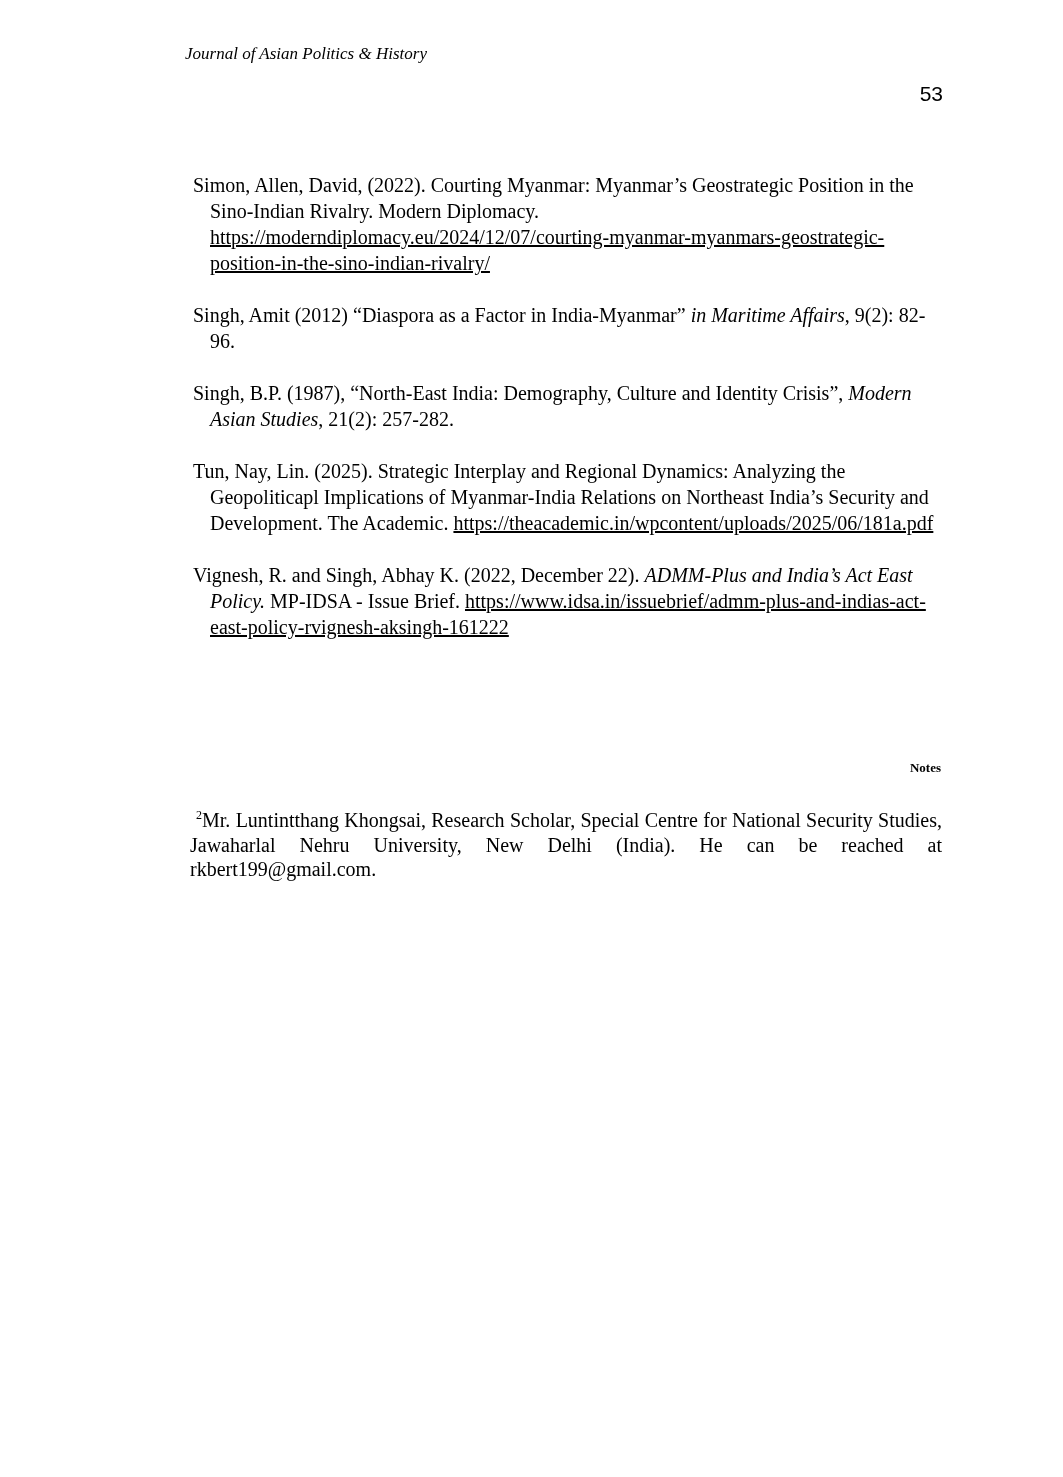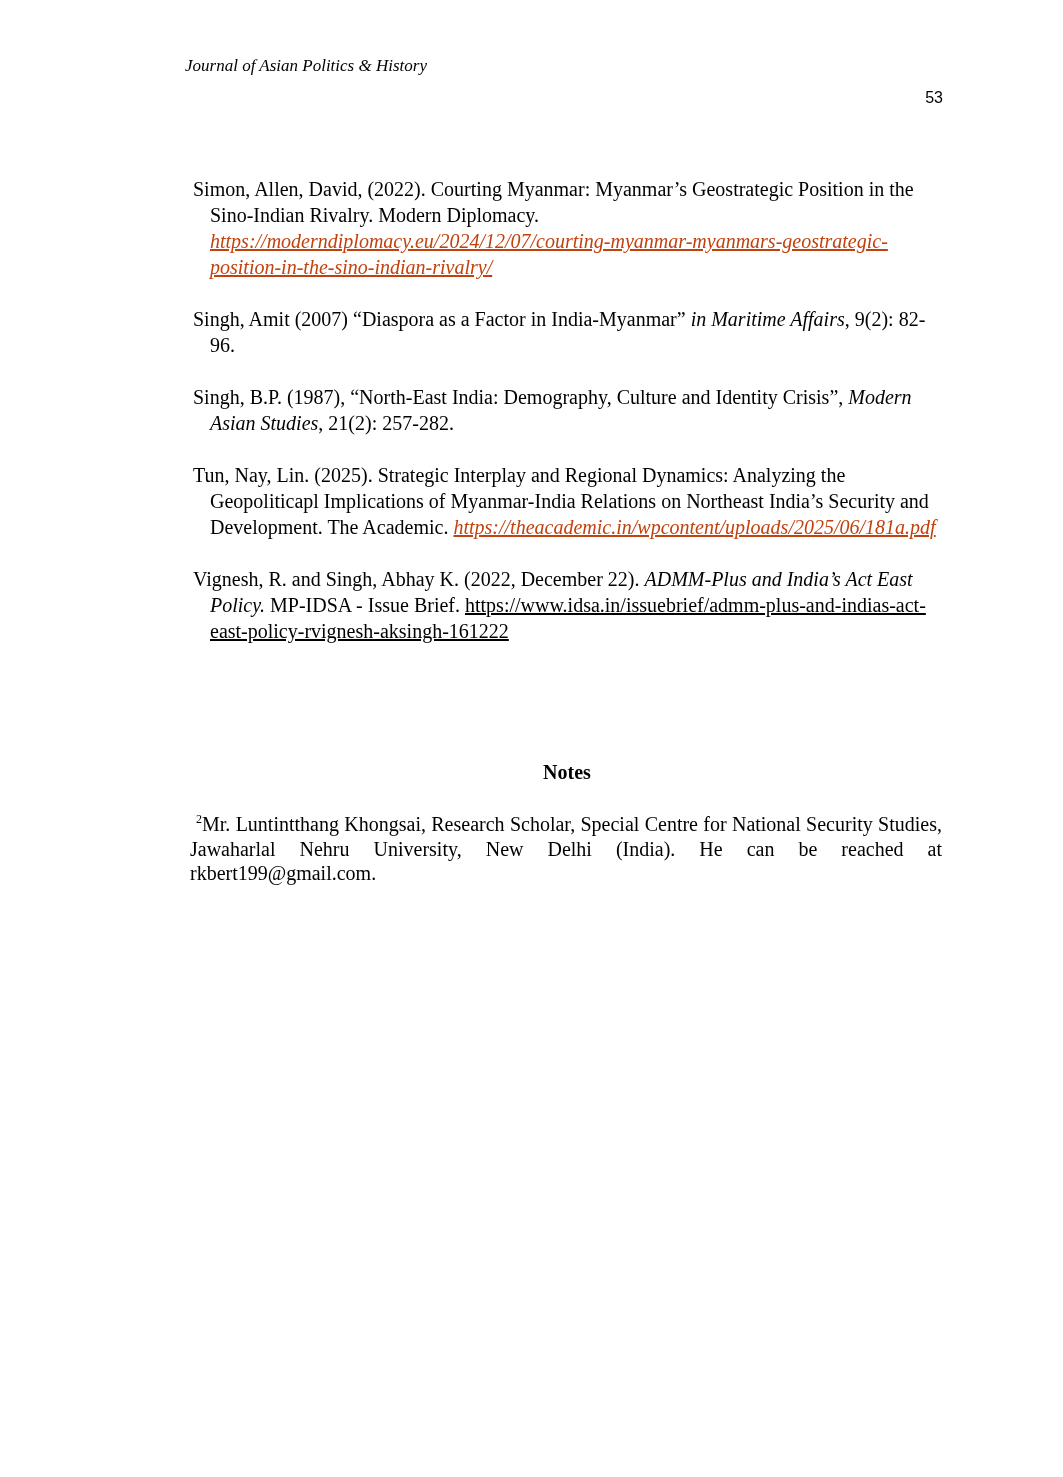--- a/index.html
+++ b/index.html
@@ -9,65 +9,64 @@
   }
   body {
     width: 1063px;
     height: 1477px;
     position: relative;
     font-family: "Liberation Serif", serif;
     color: #000000;
     overflow: hidden;
   }
   .page-header {
-    padding-top: 56px;
+    padding-top: 44px;
     margin-left: 185px;
     margin-right: 120px;
   }
   .journal-title {
     font-style: italic;
     font-size: 17px;
     line-height: 20px;
   }
   .page-number {
     text-align: right;
     font-family: "Liberation Sans", sans-serif;
-    font-size: 16px;
+    font-size: 21px;
     line-height: 24px;
-    margin-top: 10px;
+    margin-top: 18px;
   }
   .references {
     margin-left: 193px;
     width: 748px;
     margin-top: 66px;
     font-size: 20px;
     line-height: 26px;
   }
   .ref {
     margin: 0 0 26px 0;
     padding-left: 17px;
     text-indent: -17px;
   }
   .ital { font-style: italic; }
   .url {
     text-decoration: underline;
     color: #000000;
   }
   .url-ital {
-    font-style: italic;
     text-decoration: underline;
-    color: #c2410c;
+    color: #000000;
   }
   .notes-heading {
     margin-left: 193px;
     width: 748px;
     margin-top: 116px;
-    text-align: center;
+    text-align: right;
     font-weight: bold;
-    font-size: 20px;
+    font-size: 13px;
     line-height: 24px;
   }
   .footnotes {
     margin-left: 190px;
     width: 752px;
     margin-top: 28px;
     font-size: 20px;
     line-height: 24.5px;
     text-align: justify;
     overflow-wrap: break-word;
@@ -89,21 +88,21 @@
 <div class="page-header">
   <div class="journal-title">Journal of Asian Politics &amp; History</div>
   <div class="page-number">53</div>
 </div>
 
 <div class="references">
   <p class="ref"><span>Simon, Allen, David, (2022). Courting Myanmar: Myanmar’s Geostrategic Position in the Sino-Indian Rivalry. Modern Diplomacy. </span><span class="url-ital">https://moderndiplomacy.eu/2024/12/07/courting-myanmar-myanmars-geostrategic-position-in-the-sino-indian-rivalry/</span></p>
 
 
 
-  <p class="ref"><span>Singh, Amit (2007) “Diaspora as a Factor in India-Myanmar” </span><span class="ital">in Maritime Affairs</span><span>, 9(2): 82-96.</span></p>
+  <p class="ref"><span>Singh, Amit (2012) “Diaspora as a Factor in India-Myanmar” </span><span class="ital">in Maritime Affairs</span><span>, 9(2): 82-96.</span></p>
 
   <p class="ref"><span>Singh, B.P. (1987), “North-East India: Demography, Culture and Identity Crisis”, </span><span class="ital">Modern Asian Studies</span><span>, 21(2): 257-282.</span></p>
 
   <p class="ref"><span>Tun, Nay, Lin. (2025). Strategic Interplay and Regional Dynamics: Analyzing the Geopoliticapl Implications of Myanmar-India Relations on Northeast India’s Security and Development. The Academic. </span><span class="url-ital">https://theacademic.in/wpcontent/uploads/2025/06/181a.pdf</span></p>
 
 
   <p class="ref"><span>Vignesh, R. and Singh, Abhay K. (2022, December 22). </span><span class="ital">ADMM-Plus and India’s Act East Policy.</span><span> MP-IDSA - Issue Brief. </span><span class="url">https://www.idsa.in/issuebrief/admm-plus-and-indias-act-east-policy-rvignesh-aksingh-161222</span></p>
 
 </div>
 

